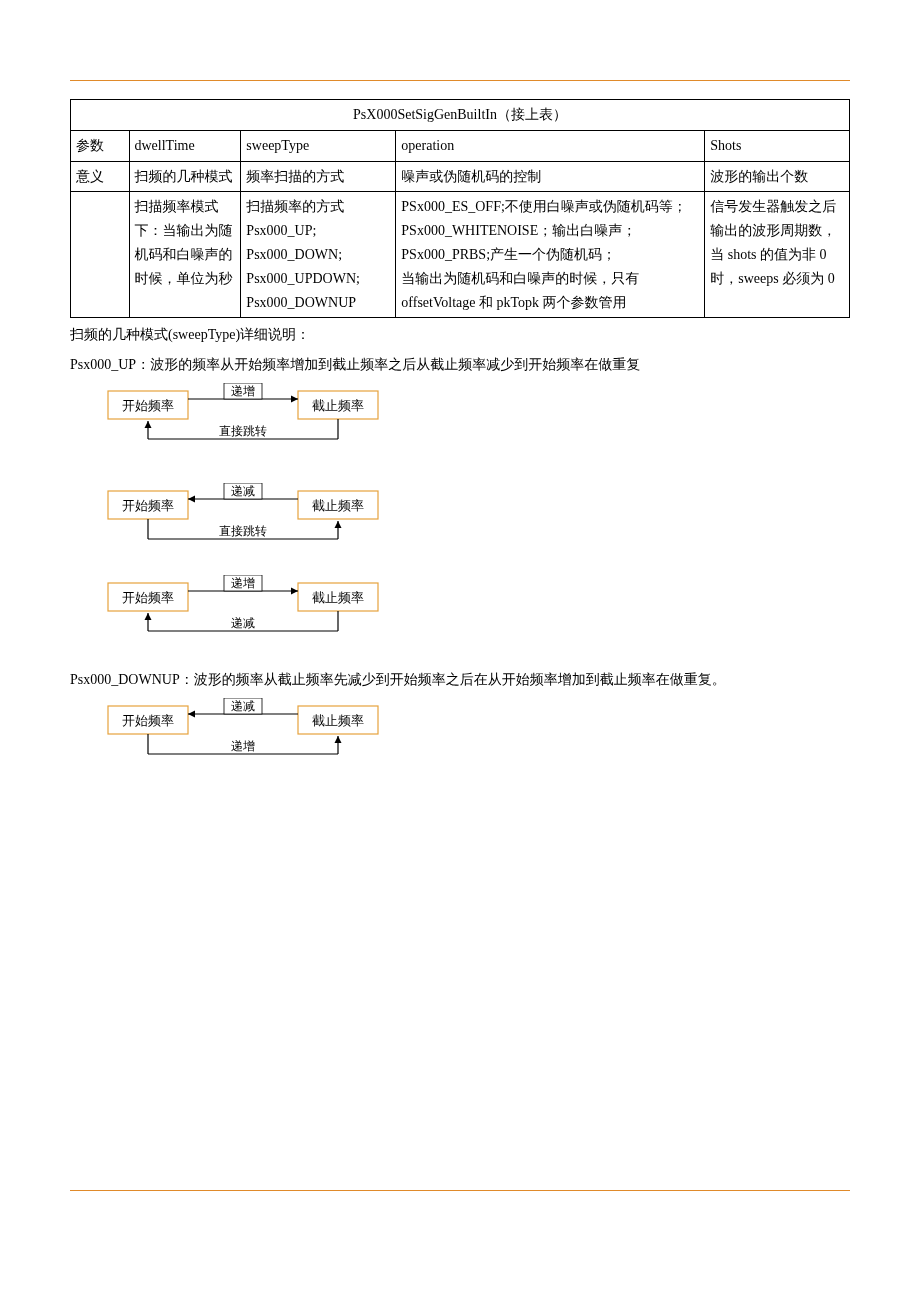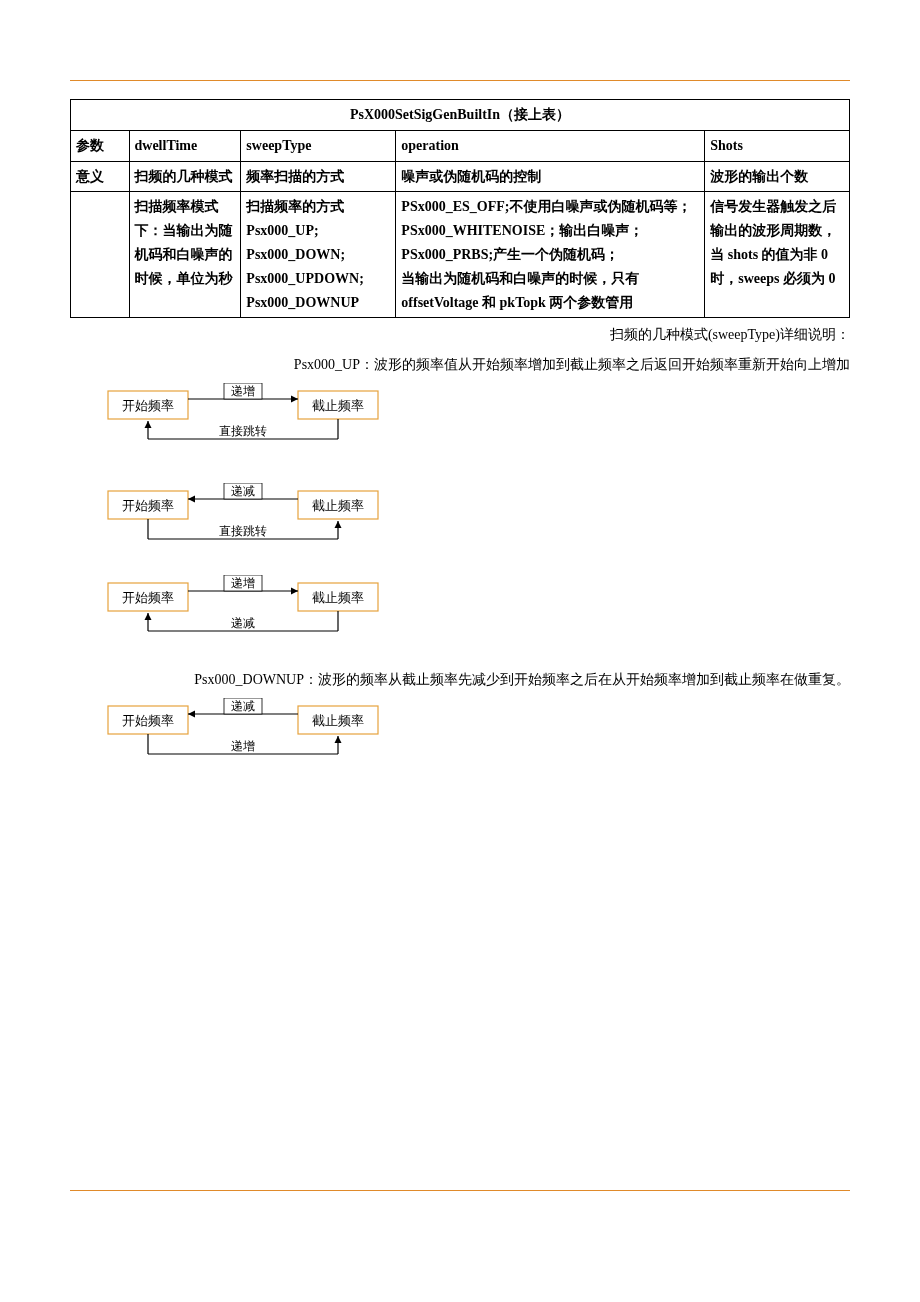--- a/index.html
+++ b/index.html
@@ -26,36 +26,35 @@
   }
   table.param-table {
     border-collapse: collapse;
     width: 100%;
     margin-bottom: 4px;
   }
   table.param-table td, table.param-table th {
     border: 1px solid #000;
     padding: 3px 5px;
     vertical-align: top;
-    font-weight: bold;
+    font-weight: normal;
     text-align: left;
     line-height: 1.7;
   }
   table.param-table .title-row td {
     text-align: center;
   }
   .col0 { width: 46px; }
   .col1 { width: 98px; }
   .col2 { width: 140px; }
   .col3 { width: 290px; margin-left: 16px; }
   .col4 { width: 130px; }
   .body-text {
     line-height: 1.8;
     margin: 2px 0 4px 0;
-    text-align: right;
   }
   .diagram-wrap {
     margin: 6px 0 14px 28px;
   }
   .bottom-space {
     height: 400px;
   }
 </style>
 </head>
 <body>
@@ -92,21 +91,21 @@
 PSx000_PRBS;产生一个伪随机码；
 当输出为随机码和白噪声的时候，只有 offsetVoltage 和 pkTopk 两个参数管用</td>
       <td class="col4">信号发生器触发之后输出的波形周期数，当 shots 的值为非 0 时，sweeps 必须为 0</td>
     </tr>
   </tbody>
     </table>
 
   <div class="body-text">扫频的几种模式(sweepType)详细说明：</div>
 
   <div class="body-text">
-    <span>Psx000_UP：</span><span>波形的频率值从开始频率增加到截止频率之后返回开始频率重新开始向上增加</span>
+    <span>Psx000_UP：</span><span>波形的频率从开始频率增加到截止频率之后从截止频率减少到开始频率在做重复</span>
   </div>
   <div class="diagram-wrap">
     <svg width="300" height="74">
       <defs>
         <marker id="ah" markerWidth="8" markerHeight="8" refX="6" refY="3" orient="auto">
           <path d="M0,0 L6,3 L0,6 Z" fill="#000"></path>
         </marker>
       </defs>
       <rect x="10" y="8" width="80" height="28" fill="none" stroke="#e6a23c" stroke-width="1.2"></rect>
       <text x="50" y="27" text-anchor="middle" font-size="13">开始频率</text>

